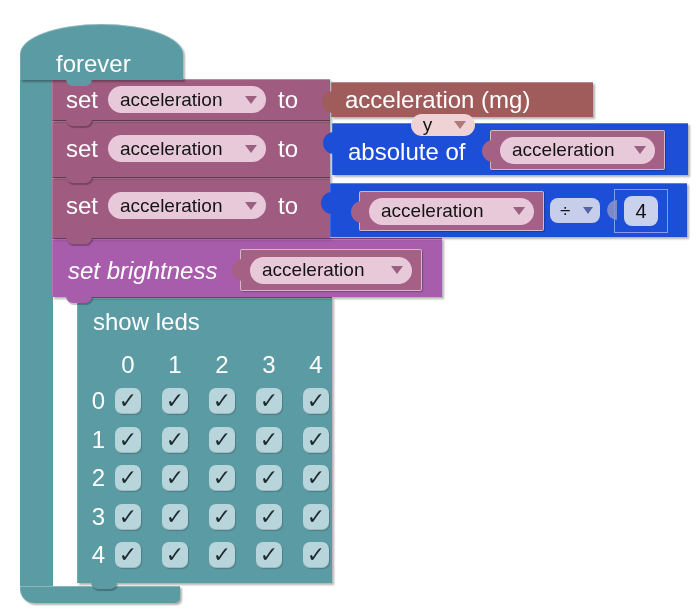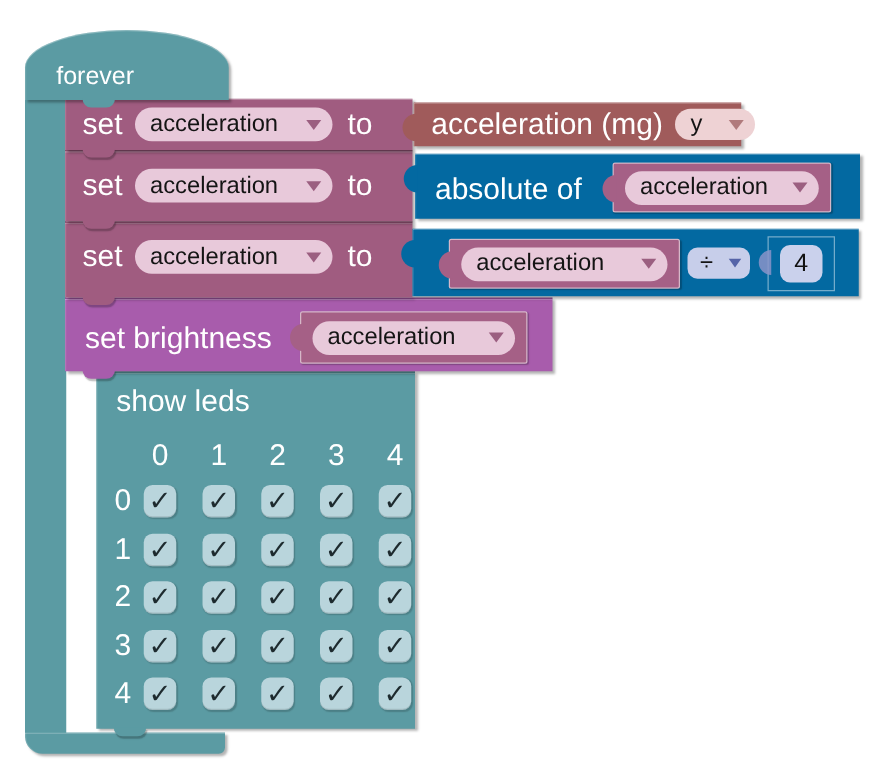--- a/index.html
+++ b/index.html
@@ -8,21 +8,21 @@
 
   
   .blk {
     position:absolute; box-sizing:border-box;
     box-shadow: inset 0 1px 0 rgba(255,255,255,.28), inset 1px 0 0 rgba(255,255,255,.15),
                 2px 2px 2px rgba(0,0,0,.30);
   }
   .teal   { background:#5B9BA3; }
   .mauve  { background:#A05C80; }
   .rose   { background:#A05B5B; }
-  .blue   { background:#0369a1; }
+  .blue   { background:#1d4ed8; }
   .orchid { background:#A85CAC; }
 
   .lbl { color:#ffffff; font-size:24px; white-space:nowrap; }
 
   
   .pill {
     height:27px; border-radius:14px; background:#E8C9DA;
     display:inline-flex; align-items:center; justify-content:space-between;
     padding:0 9px 0 12px; box-sizing:border-box;
     font-size:19px; color:#141414; white-space:nowrap;
@@ -77,21 +77,21 @@
 
   
   #forever-hat {
     position:absolute; left:20px; top:24px; width:163px; height:56px; z-index:6;
     border-radius:82px 82px 0 0 / 30px 30px 0 0;
   }
   #forever-hat::after {
     content:""; position:absolute; left:46px; bottom:-6px; width:26px; height:7px;
     background:inherit; border-radius:0 0 7px 7px;
   }
-  #forever-hat .lbl { position:absolute; left:25px; top:26px; font-size:20px; }
+  #forever-hat .lbl { position:absolute; left:36px; top:26px; font-size:24px; }
   #forever-spine { position:absolute; left:20px; top:76px; width:33px; height:514px; box-shadow:none; }
   #forever-bar   { position:absolute; left:20px; top:586px; width:160px; height:17px;
                    border-radius:0 0 5px 14px; border-bottom-left-radius:14px; }
 
   
   .row { position:absolute; left:52px; }
   .set-part { position:absolute; left:0; top:0; width:278px; height:100%; }
   .val { position:absolute; box-sizing:border-box; }
 
   
@@ -126,21 +126,21 @@
       <div class="set-content" style="top:7px;">
         <span class="lbl">set</span>
         <div class="pill pill-var">
           <span>acceleration</span>
           <span class="arr"></span>
         </div>
         <span class="lbl to-lbl">to</span>
       </div>
     </div>
     <div class="val blk rose tab" style="left:279px; top:3px; width:262px; height:35px;">
-      <div class="set-content" style="top:4px; left:14px;">
+      <div class="set-content" style="top:4px; left:14px;flex-direction:column;">
         <span class="lbl">acceleration (mg)</span>
         <div class="pill pill-rose" style="height:25px; width:64px;">
           <span>y</span>
           <span class="arr arr-rose"></span>
         </div>
       </div>
     </div>
   </div>
 
   <div class="row" style="top:120px; width:640px; height:57px; z-index:4;">
@@ -187,21 +187,21 @@
         <span style="font-size:19px;">÷</span>
         <span class="arr arr-blue" style="margin-left:6px; border-left-width:5px; border-right-width:5px; border-top-width:7px;"></span>
       </div>
       <div class="num-socket" style="left:284px; top:6px; width:52px; height:42px;">
         <div class="num-field">4</div>
       </div>
     </div>
   </div>
 
   <div class="row blk orchid bump edge-top" style="top:238px; width:390px; height:59px; z-index:2;">
-    <span class="lbl" style="position:absolute; left:16px; top:18px;">set brightness</span>
+    <span class="lbl" style="position:absolute; left:16px; top:18px;font-style:italic;">set brightness</span>
     <div class="var-block tab" style="left:188px; top:10px; width:180px; height:40px;">
       <div class="pill" style="width:162px;">
         <span>acceleration</span>
         <span class="arr"></span>
       </div>
     </div>
   </div>
 
   <div class="row blk teal bump edge-top" style="top:297px; width:255px; height:286px; z-index:1;margin-left:25px;">
     <span class="lbl" style="position:absolute; left:16px; top:10px;">show leds</span>

